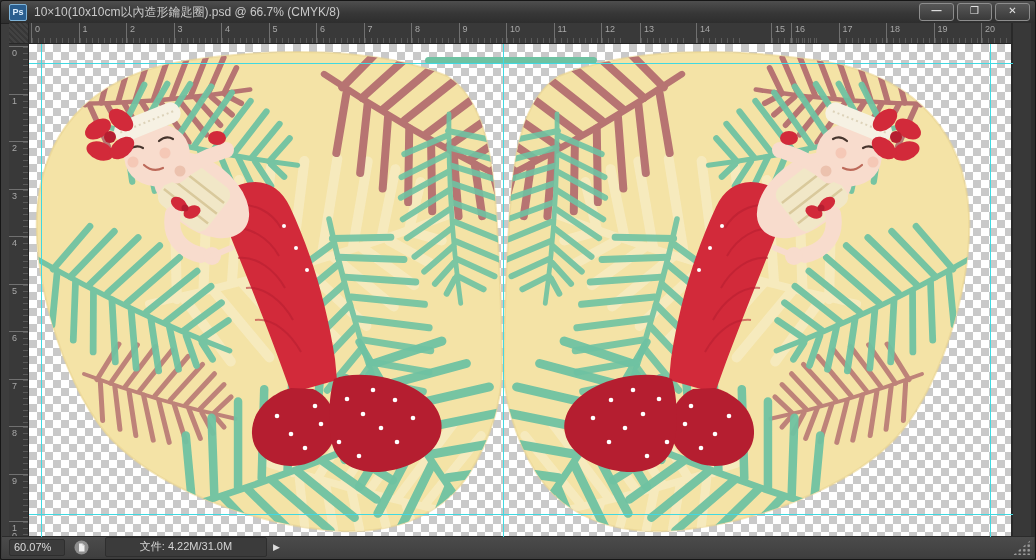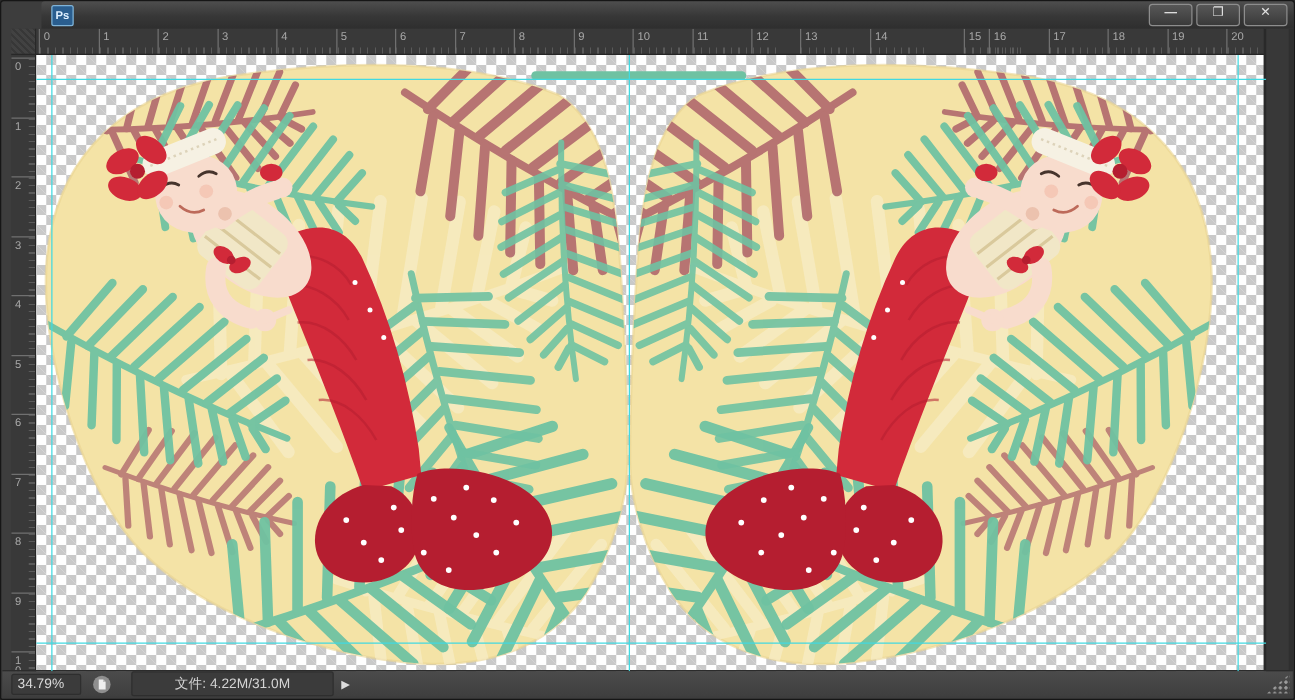--- a/index.html
+++ b/index.html
@@ -2,21 +2,21 @@
 <html><head>
 <meta charset="utf-8">
 <style>
   html,body{margin:0;padding:0;width:1036px;height:560px;overflow:hidden;background:#2b2b2b;
     font-family:"Liberation Sans","DejaVu Sans",sans-serif;}
   .window{position:absolute;inset:0;background:#3d3d3d;border:1px solid #161616;
     border-radius:3px 3px 2px 2px;box-sizing:border-box;}
   
   .titlebar{position:absolute;left:0;right:0;top:0;height:22px;
     background:linear-gradient(#4e4e4e,#373737 55%,#2e2e2e);
-    border-bottom:1px solid #222;border-radius:3px 3px 0 0;display:flex;align-items:center;margin-left:32px;}
+    border-bottom:1px solid #222;border-radius:3px 3px 0 0;display:flex;align-items:center;}
   .ps-badge{width:16px;height:15px;margin:0 7px 0 8px;background:#2a5e8f;
     border:1px solid #7fb4d9;border-radius:2px;color:#dff0ff;font-size:9px;font-weight:bold;
     display:flex;align-items:center;justify-content:center;flex:0 0 auto;}
   .title{color:#c9c9c9;font-size:12px;white-space:nowrap;}
   .win-controls{margin-left:auto;display:flex;gap:3px;margin-right:5px;}
   .win-btn{width:33px;height:16px;background:linear-gradient(#575757,#3a3a3a);
     border:1px solid #8d8d8d;border-radius:3px;color:#e2e2e2;font-size:10px;line-height:14px;
     text-align:center;font-weight:bold;cursor:default;}
   
   .ruler-corner{position:absolute;left:8px;top:22px;width:20px;height:21px;background:#3a3a3a;
@@ -57,20 +57,21 @@
     background-image:radial-gradient(circle,#9d9d9d 1.1px,transparent 1.5px);
     background-size:4.5px 4.5px;clip-path:polygon(100% 0,100% 100%,0 100%);}
 </style>
 </head>
 <body>
 
 <div class="window">
 
   <div class="titlebar">
     <div class="ps-badge">Ps</div>
+    <div class="title">10×10(10x10cm以內造形鑰匙圈).psd @ 66.7% (CMYK/8)</div>
     <div class="win-controls">
       <div class="win-btn">—</div>
       <div class="win-btn">❐</div>
       <div class="win-btn">✕</div>
     </div>
   </div>
 
   <div class="ruler-corner"></div>
   <div class="h-ruler">
       <div class="hcell" style="left: 2px; width: 47.5px;">
@@ -270,21 +271,21 @@
   <div class="guide v" style="left: 12px; background: rgb(65, 217, 225);"></div>
       <div class="guide v" style="left: 474px; background: rgb(65, 217, 225);"></div>
       <div class="guide v" style="left: 961px; background: rgb(65, 217, 225);"></div>
       <div class="guide h" style="top: 19px; background: rgb(65, 217, 225);"></div>
       <div class="guide h" style="top: 470px; background: rgb(65, 217, 225);"></div>
     </div>
 
   <div class="right-frame"></div>
 
   <div class="status-bar">
-    <div class="zoom-field">34.79%</div>
+    <div class="zoom-field">60.07%</div>
     <svg class="status-icon" width="15" height="15" viewBox="0 0 15 15">
       <circle cx="7.5" cy="7.5" r="7" fill="#8f8f8f"></circle>
       <path d="M5,3.5 h3.5 l2,2 v6 h-5.5 z" fill="#efefef"></path>
       <path d="M8.5,3.5 v2 h2 z" fill="#bdbdbd"></path>
     </svg>
     <div class="doc-panel">文件: 4.22M/31.0M</div>
     <div class="arrow-btn">▶</div>
   </div>
   <div class="grip"></div>
 

